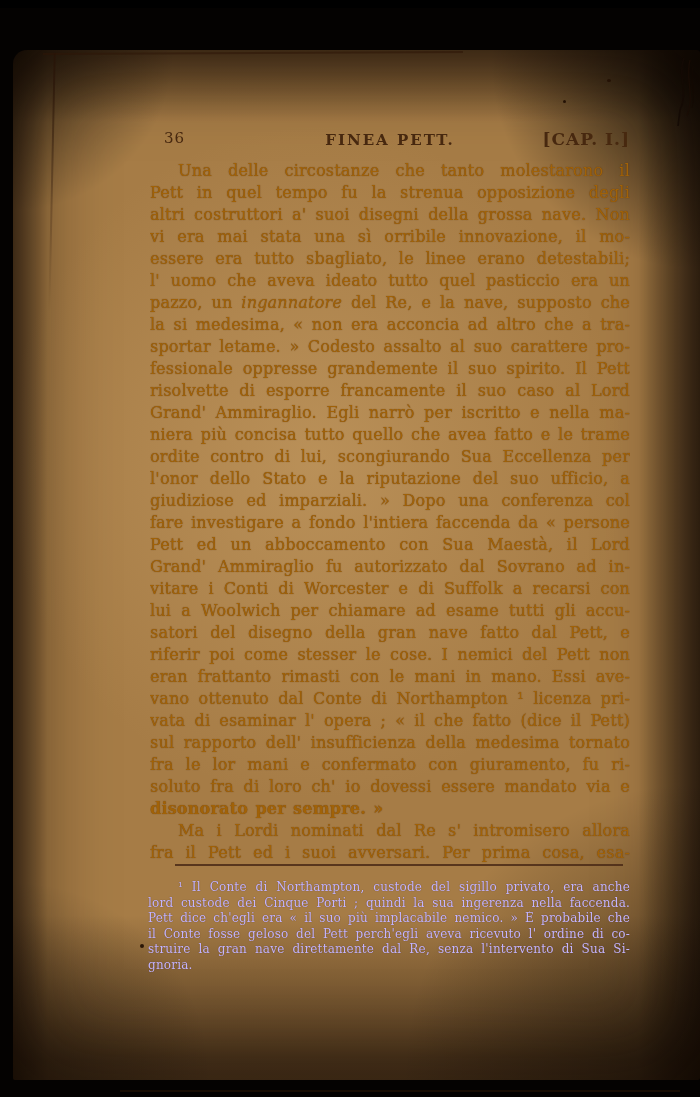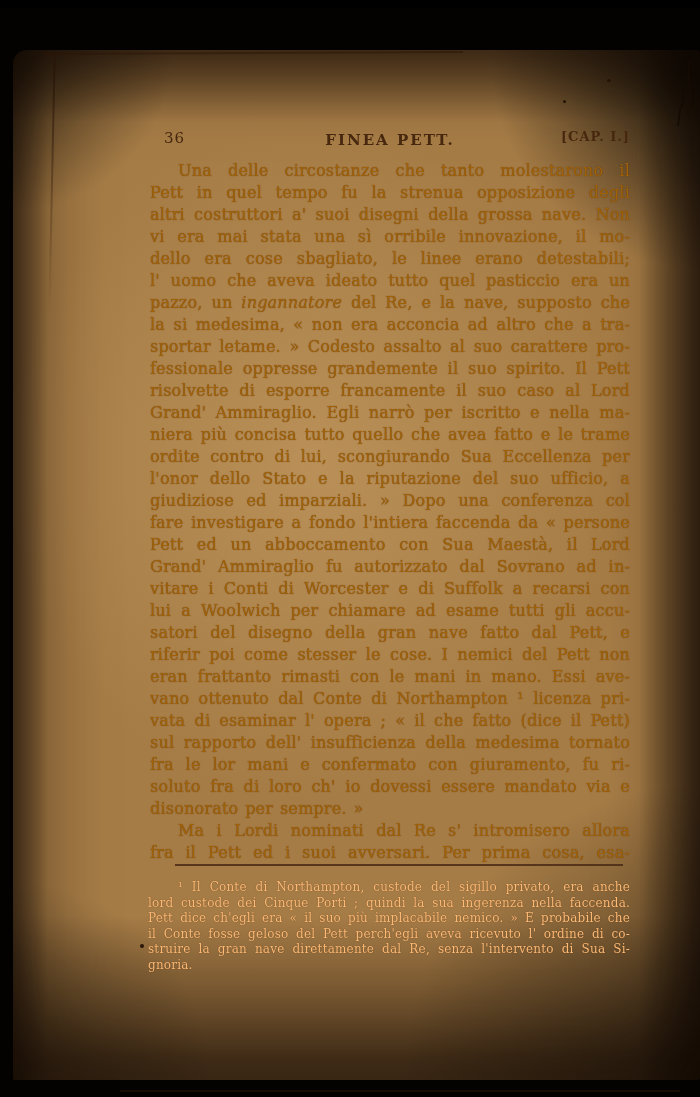--- a/index.html
+++ b/index.html
@@ -25,36 +25,36 @@
   }
   .edge-top{position:absolute;left:30px;top:2px;width:420px;height:2px;
     background:rgba(45,22,8,0.55);transform:rotate(-0.3deg);}
   .crease{position:absolute;left:38px;top:3px;width:2px;height:260px;
     background:linear-gradient(180deg, rgba(40,18,6,0.65), rgba(40,18,6,0));transform:rotate(1.2deg);}
   .header{position:absolute;left:150px;top:121px;width:480px;height:20px;
     color:#47280f;}
   .pageno{position:absolute;left:14px;top:0;font-size:15px;letter-spacing:1px;}
   .runtitle{position:absolute;left:0;right:0;top:2px;text-align:center;
     font-size:15px;letter-spacing:2px;font-weight:bold;}
-  .chapter{position:absolute;right:0;top:0;font-size:13px;letter-spacing:1px;font-weight:bold;}
+  .chapter{position:absolute;right:0;top:0;font-size:17px;letter-spacing:1px;font-weight:bold;}
   .textblock{position:absolute;left:150px;top:152px;width:480px;}
   .tl{
     height:22px;line-height:22px;font-size:16px;color:#a16207;
     text-align:justify;text-align-last:justify;overflow:hidden;
     letter-spacing:0.2px;word-spacing:1.5px;
     text-shadow:0 0 1px rgba(72,42,20,0.75);
   }
   .tl.indent{text-indent:28px;}
-  .tl.endline{text-align-last:left;}
+  .tl.endline{text-align-last:left;font-weight:bold;}
   .ital{font-style:italic;}
   .fnrule{position:absolute;left:175px;top:856px;width:448px;height:2px;
     background:#4a2a16;opacity:0.85;}
   .footnote{position:absolute;left:148px;top:872px;width:482px;}
   .fl{
-    height:15.5px;line-height:15.5px;font-size:12px;color:#fdba74;
+    height:15.5px;line-height:15.5px;font-size:12px;color:#c4b5fd;
     text-align:justify;text-align-last:justify;overflow:hidden;
     letter-spacing:0.2px;text-shadow:0 0 1px rgba(72,42,20,0.7);
   }
   .fl.indent{text-indent:30px;}
   .fl.endline{text-align-last:left;}
   .speck{position:absolute;border-radius:50%;background:#241205;}
   .sp1{left:607px;top:71px;width:4px;height:3px;}
   .sp2{left:563px;top:92px;width:3px;height:3px;}
   .sp3{left:140px;top:936px;width:4px;height:4px;background:#2a1606;}
   .hair{position:absolute;left:668px;top:48px;width:30px;height:72px;}
@@ -78,21 +78,21 @@
     <span class="pageno">36</span>
     <span class="runtitle">FINEA PETT.</span>
     <span class="chapter">[CAP. I.]</span>
   </div>
 
   <div class="textblock">
     <div class="tl indent">Una delle circostanze che tanto molestarono il</div>
     <div class="tl">Pett in quel tempo fu la strenua opposizione degli</div>
     <div class="tl">altri costruttori a' suoi disegni della grossa nave. Non</div>
     <div class="tl">vi era mai stata una sì orribile innovazione, il mo-</div>
-    <div class="tl">dello era cose sbagliato, le linee erano detestabili;</div>
+    <div class="tl">essere era tutto sbagliato, le linee erano detestabili;</div>
     <div class="tl">l' uomo che aveva ideato tutto quel pasticcio era un</div>
     <div class="tl"><span>pazzo, un </span><span class="ital">ingannatore</span><span> del Re, e la nave, supposto che</span></div>
     <div class="tl">la si medesima, « non era acconcia ad altro che a tra-</div>
     <div class="tl">sportar letame. » Codesto assalto al suo carattere pro-</div>
     <div class="tl">fessionale oppresse grandemente il suo spirito. Il Pett</div>
     <div class="tl">risolvette di esporre francamente il suo caso al Lord</div>
     <div class="tl">Grand' Ammiraglio. Egli narrò per iscritto e nella ma-</div>
     <div class="tl">niera più concisa tutto quello che avea fatto e le trame</div>
     <div class="tl">ordite contro di lui, scongiurando Sua Eccellenza per</div>
     <div class="tl">l'onor dello Stato e la riputazione del suo ufficio, a</div>

